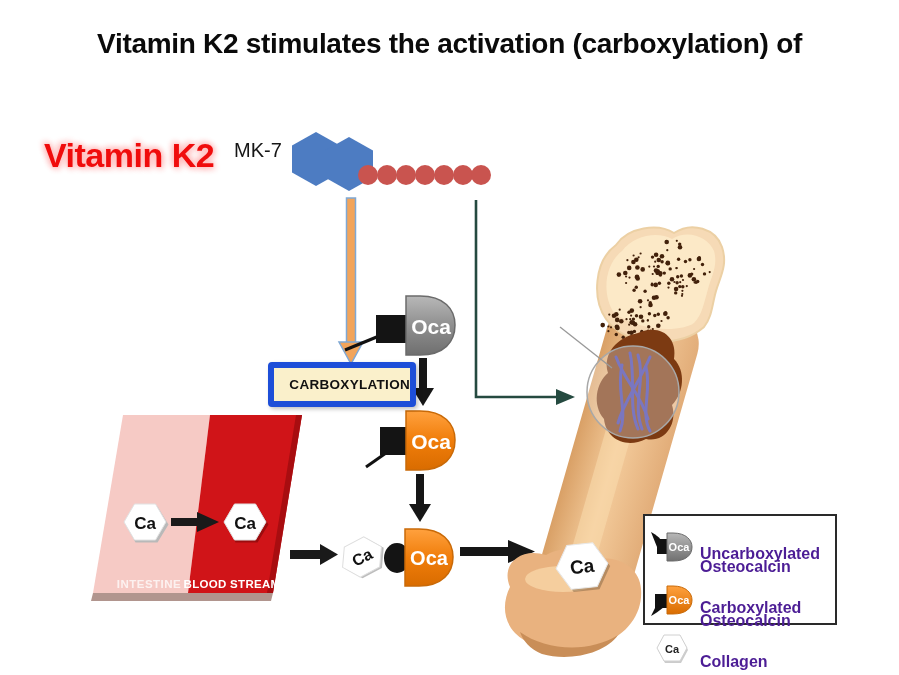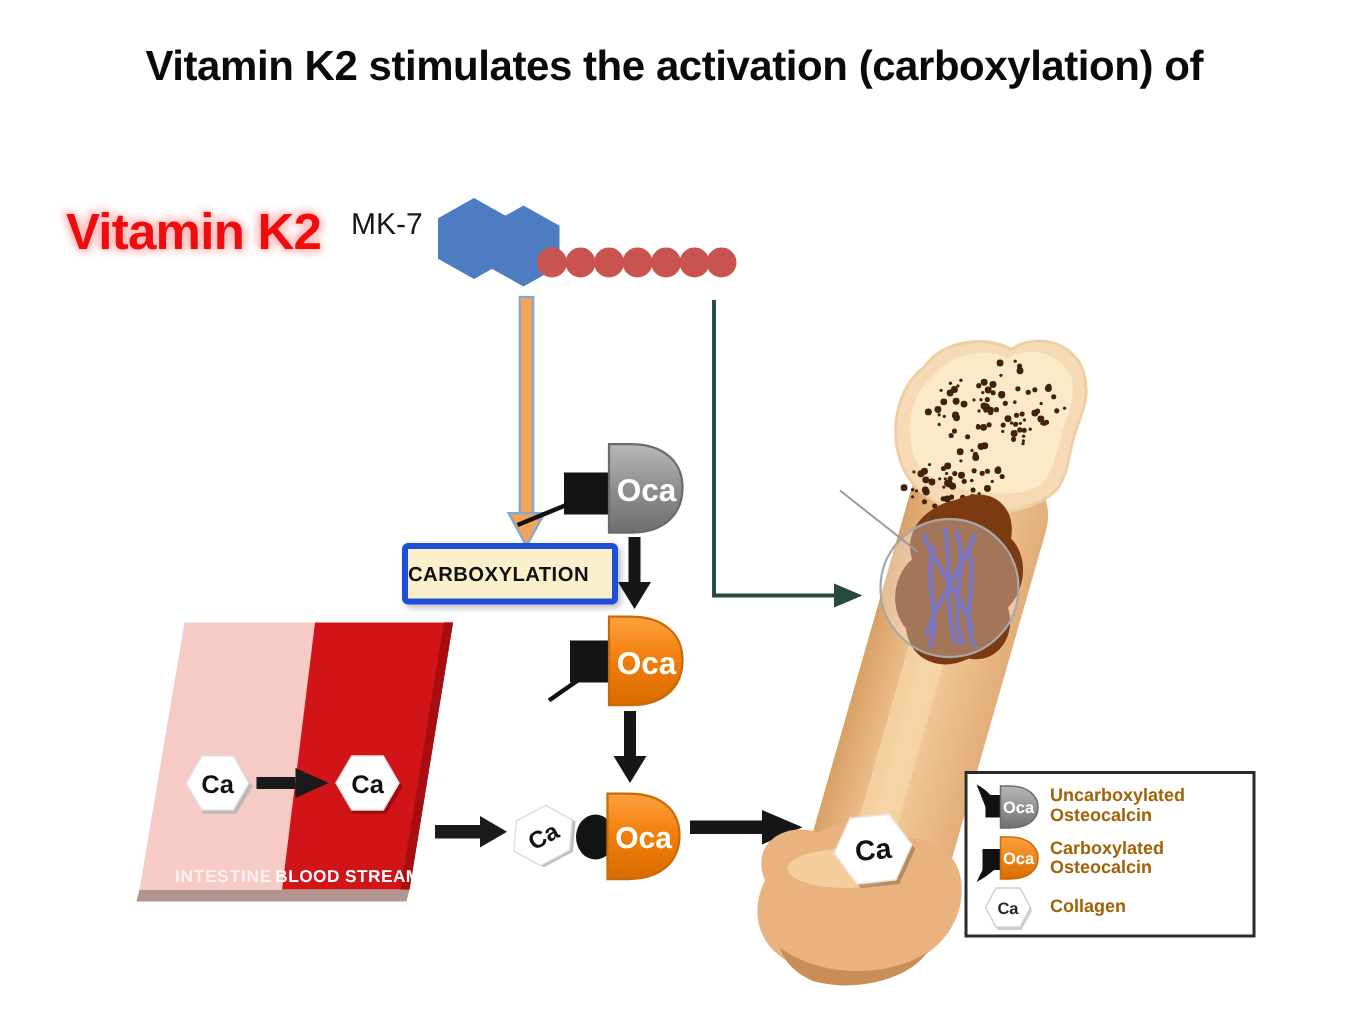--- a/index.html
+++ b/index.html
@@ -14,38 +14,38 @@
     font-size:28px;font-weight:700;color:#0a0a0a;line-height:1.55;letter-spacing:-0.3px;
   }
   #vitk2{
     top:136px;left:44px;font-size:34px;font-weight:700;color:#f00c0c;
     text-shadow:0 0 2px #ffc4c4,0 0 7px #ffb0b0,2px 2px 6px #ffc9c9,-2px -2px 6px #ffc9c9;
     letter-spacing:-0.5px;
   }
   #mk7{top:139px;left:234px;font-size:20px;font-weight:400;color:#161616;text-align:center;}
   #carbox{
     top:362px;left:268px;width:136px;height:33px;
-    background:#faf0cb;border:4px solid #1d4ed8;border-radius:4px;
+    background:#faf0cb;border:6px solid #1d4ed8;border-radius:4px;
     box-shadow:2px 2px 4px rgba(0,0,0,.25);
-    text-align:left;line-height:33px;font-size:13.5px;font-weight:700;color:#111;
+    text-align:right;line-height:33px;font-size:13.5px;font-weight:700;color:#111;
     letter-spacing:.3px;
   }
   #collagen-label{
     top:296px;left:520px;width:80px;height:31px;
     background:#f8efce;border:1px solid #e2d3a2;border-radius:3px;
     box-shadow:2px 2px 4px rgba(0,0,0,.25);
     text-align:center;line-height:31px;font-size:14px;font-weight:700;color:#111;
   }
   #legend{
     top:514px;left:643px;width:194px;height:111px;background:#fff;
     border:2.5px solid #2a2a2a;box-sizing:border-box;
     display:flex;flex-direction:column;justify-content:space-around;padding:3px 4px;
   }
   .legend-row{display:flex;align-items:center;gap:5px;}
-  .legend-text{font-size:12px;font-weight:700;color:#a16207;line-height:13px;}
+  .legend-text{font-size:16px;font-weight:700;color:#4c1d95;line-height:13px;margin-top:28px;}
   svg text{font-family:"Liberation Sans",sans-serif;}
 </style>
 </head>
 <body>
 
 <div id="stage">
 
   <div id="title" class="abs">
     <div>Vitamin K2 stimulates the activation (carboxylation) of</div>
   </div>

